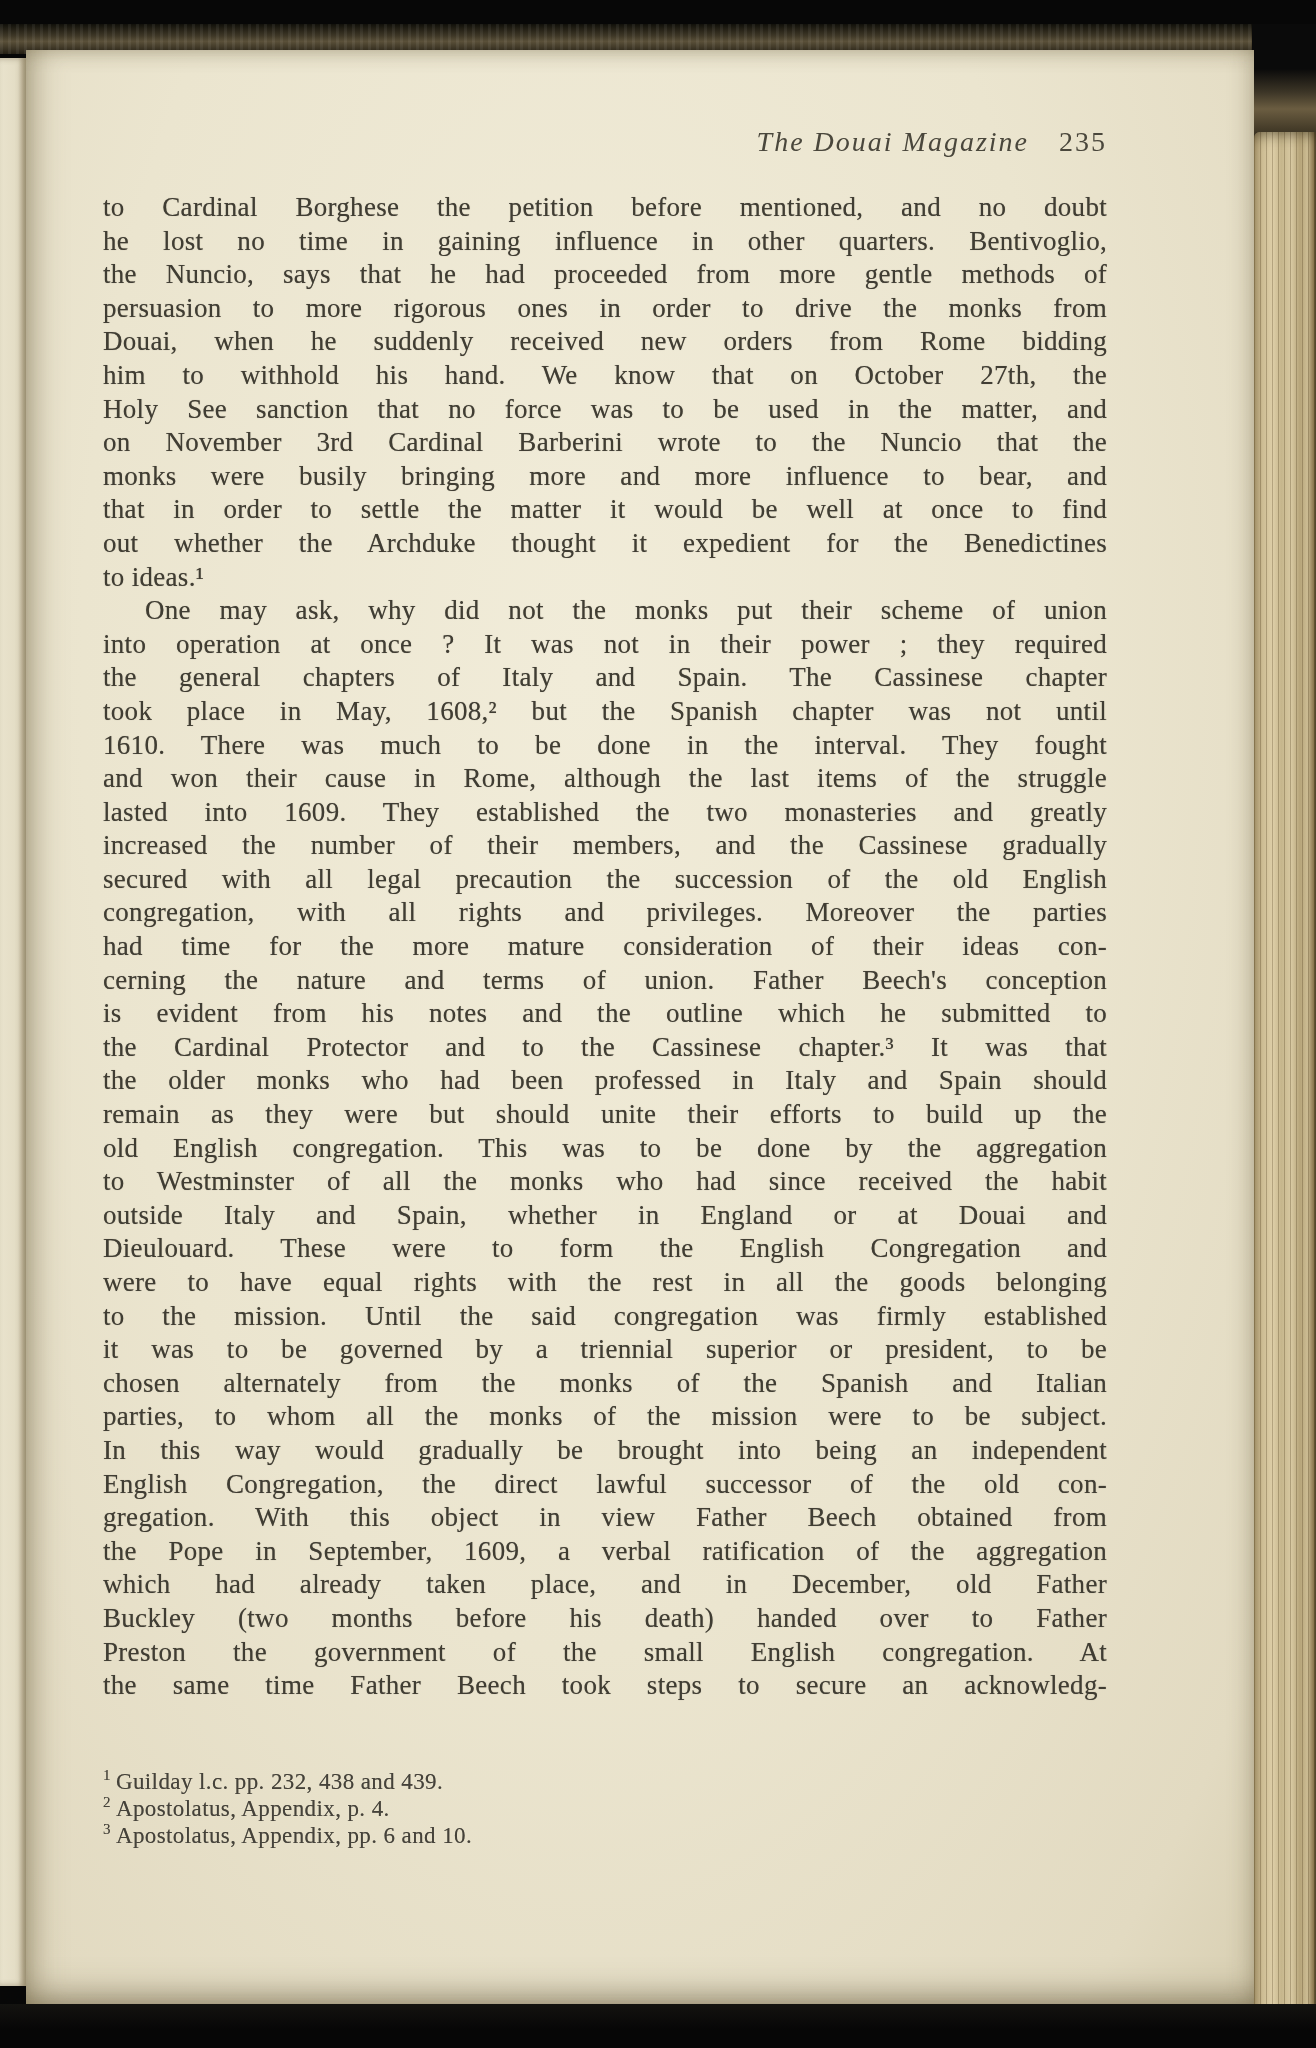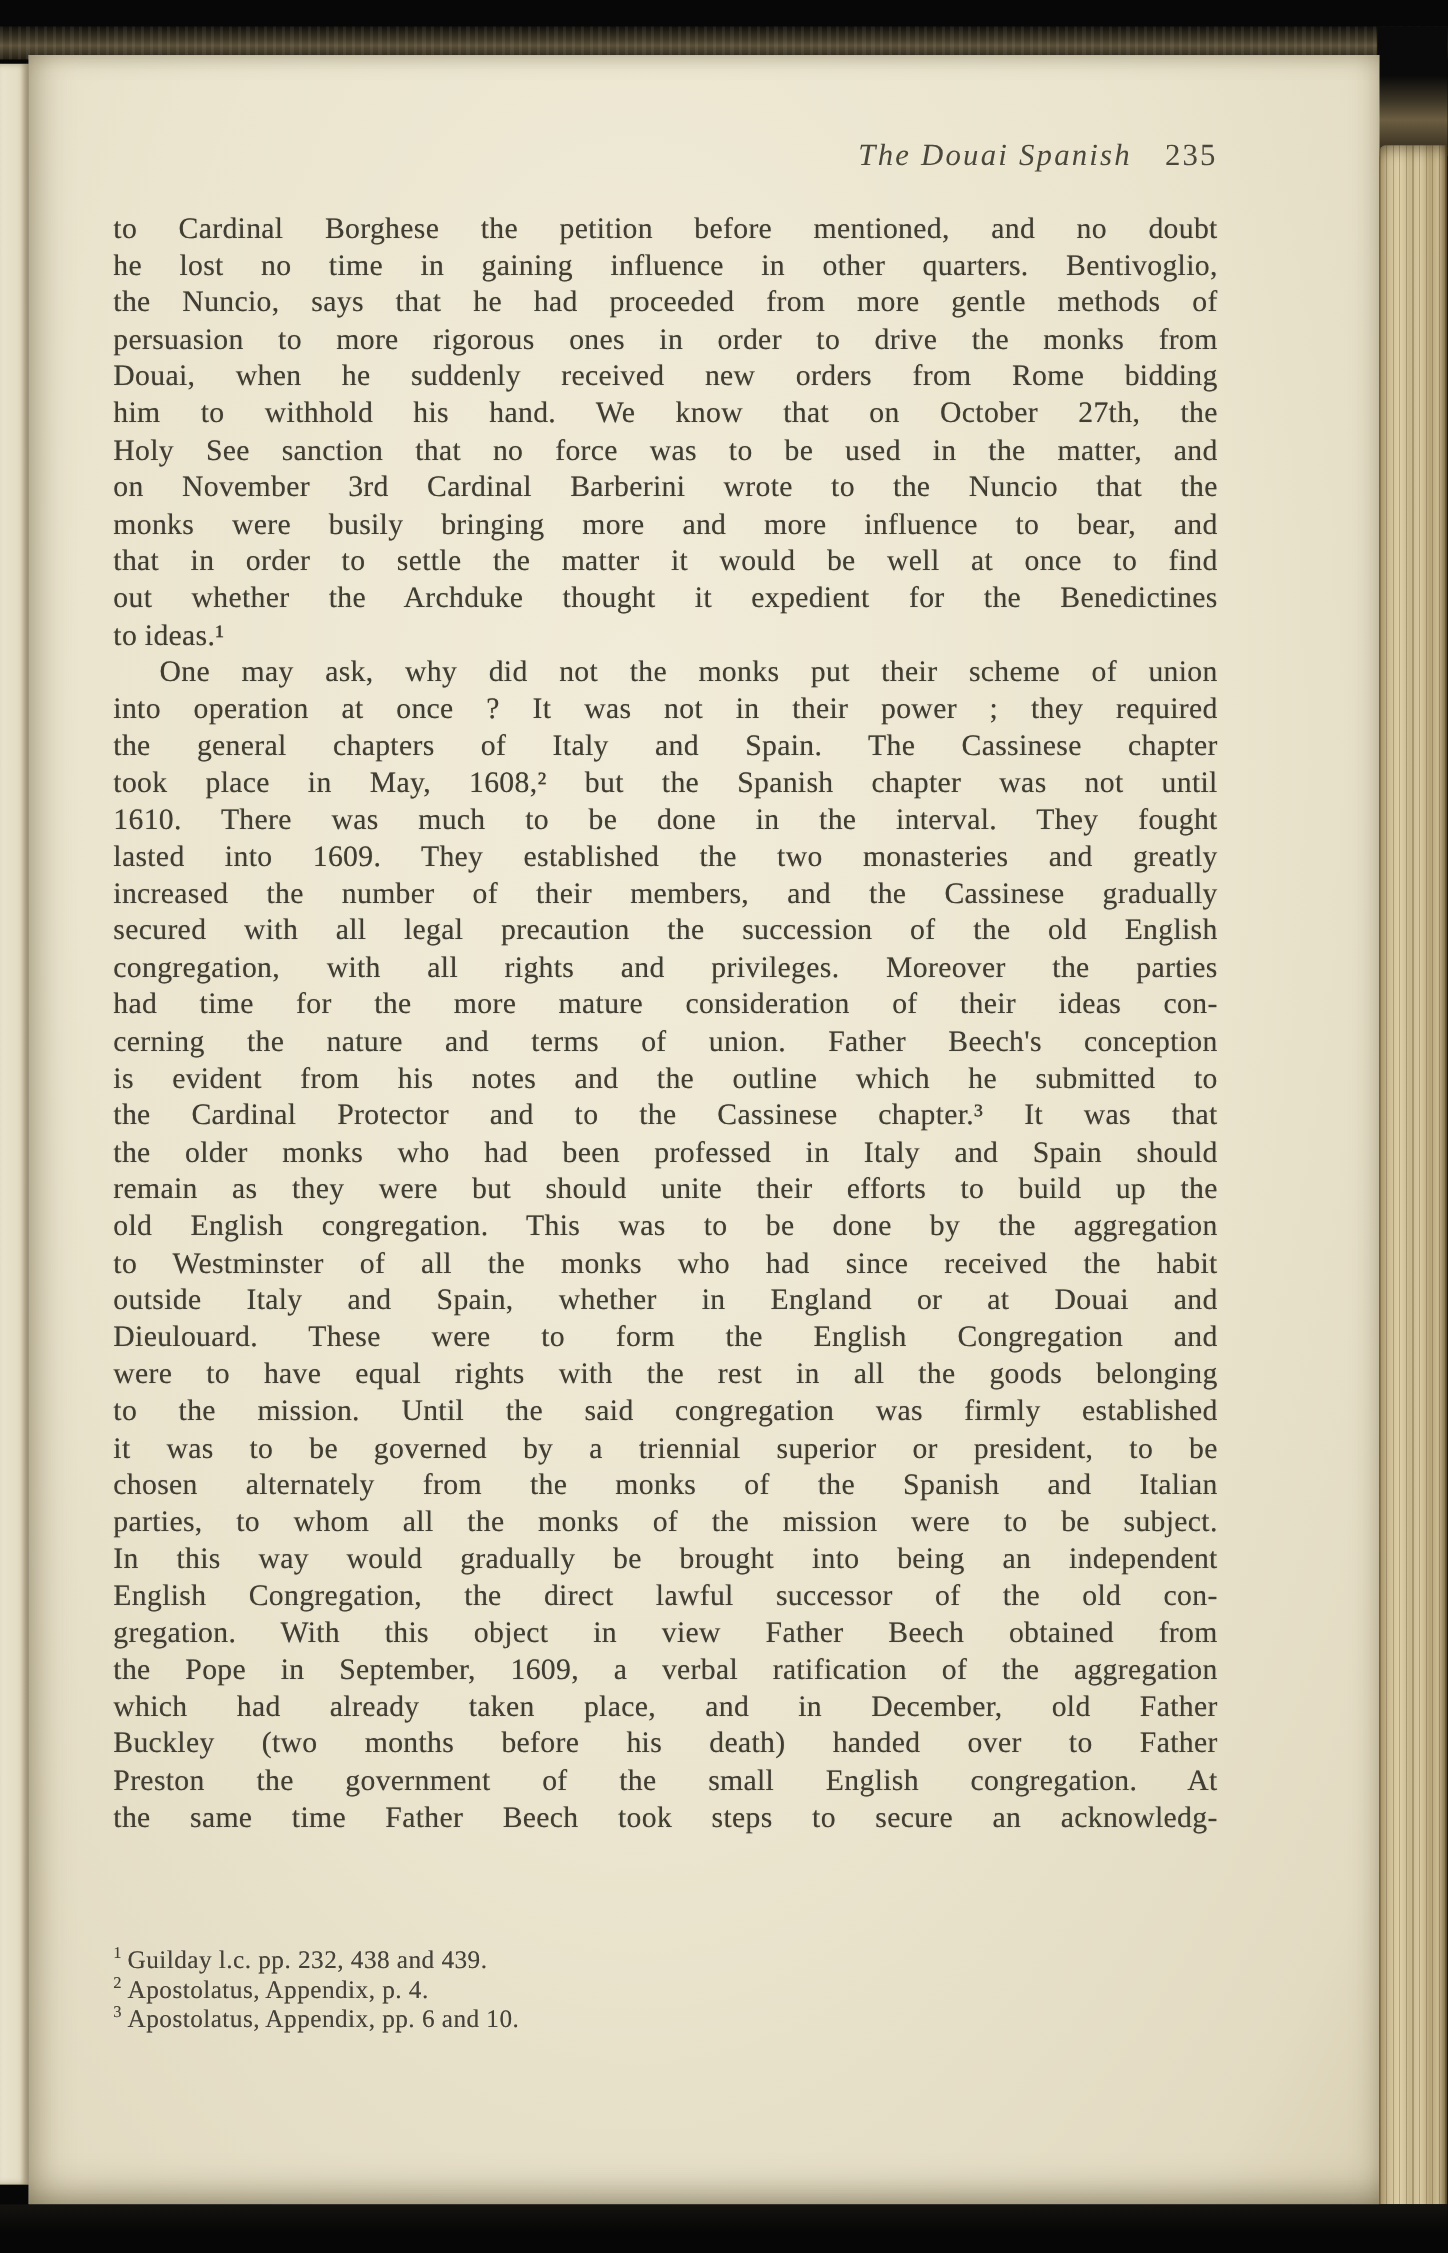--- a/index.html
+++ b/index.html
@@ -77,40 +77,41 @@
 </head>
 <body>
 
 <div class="cover-top"></div>
 <div class="cover-corner"></div>
 <div class="left-sliver"></div>
 
 <div class="page">
   <div class="text-col">
     <div class="header">
-      <span class="journal-title">The Douai Spanish</span><span class="page-number">235</span>
+      <span class="journal-title">The Douai Magazine</span><span class="page-number">235</span>
     </div>
     <div class="body-lines">
         <div class="line">to Cardinal Borghese the petition before mentioned, and no doubt</div>
         <div class="line">he lost no time in gaining influence in other quarters.  Bentivoglio,</div>
         <div class="line">the Nuncio, says that he had proceeded from more gentle methods of</div>
         <div class="line">persuasion to more rigorous ones in order to drive the monks from</div>
         <div class="line">Douai, when he suddenly received new orders from Rome bidding</div>
         <div class="line">him to withhold his hand.  We know that on October 27th, the</div>
         <div class="line">Holy See sanction that no force was to be used in the matter, and</div>
         <div class="line">on November 3rd Cardinal Barberini wrote to the Nuncio that the</div>
         <div class="line">monks were busily bringing more and more influence to bear, and</div>
         <div class="line">that in order to settle the matter it would be well at once to find</div>
         <div class="line">out whether the Archduke thought it expedient for the Benedictines</div>
         <div class="line flush">to ideas.¹</div>
         <div class="line indent">One may ask, why did not the monks put their scheme of union</div>
         <div class="line">into operation at once ?   It was not in their power ;  they required</div>
         <div class="line">the general chapters of Italy and Spain.  The Cassinese chapter</div>
         <div class="line">took place in May, 1608,² but the Spanish chapter was not until</div>
         <div class="line">1610.  There was much to be done in the interval.  They fought</div>
+        <div class="line">and won their cause in Rome, although the last items of the struggle</div>
         <div class="line">lasted into 1609.  They established the two monasteries and greatly</div>
         <div class="line">increased the number of their members, and the Cassinese gradually</div>
         <div class="line">secured with all legal precaution the succession of the old English</div>
         <div class="line">congregation, with all rights and privileges.  Moreover the parties</div>
         <div class="line">had time for the more mature consideration of their ideas con-</div>
         <div class="line">cerning the nature and terms of union.  Father Beech's conception</div>
         <div class="line">is evident from his notes and the outline which he submitted to</div>
         <div class="line">the Cardinal Protector and to the Cassinese chapter.³  It was that</div>
         <div class="line">the older monks who had been professed in Italy and Spain should</div>
         <div class="line">remain as they were but should unite their efforts to build up the</div>

